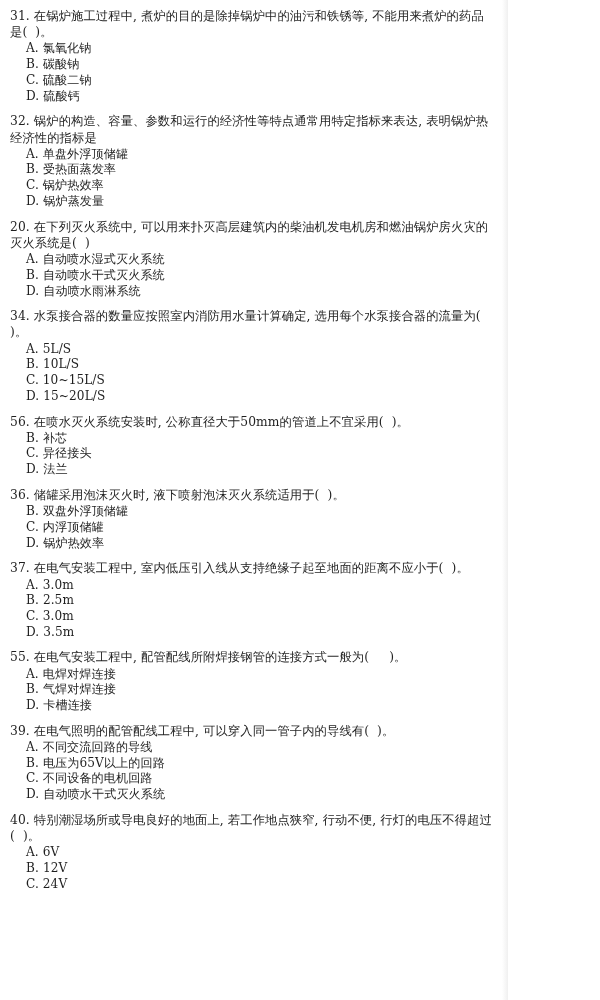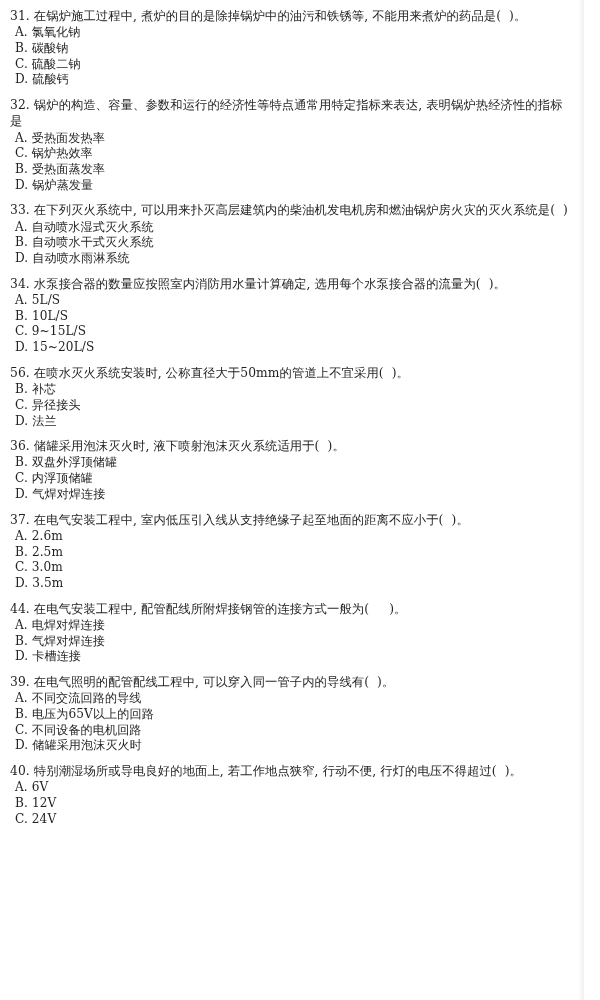--- a/index.html
+++ b/index.html
@@ -9,37 +9,37 @@
   }
   body {
     width: 600px;
     height: 1000px;
     font-family: "DejaVu Serif", "Liberation Serif", serif;
     color: #2a2a2a;
     overflow: hidden;
   }
   .page {
     position: relative;
-    width: 584px;
+    width: 508px;
     height: 1000px;
     box-sizing: border-box;
     padding: 8px 14px 0 10px;
   }
   .qblock {
     margin-bottom: 9px;
   }
   .qtext {
     font-size: 12.3px;
     line-height: 1.32;
     letter-spacing: 0.1px;
     color: #1f1f1f;
     white-space: pre-wrap;
   }
   .options {
-    margin: 1px 0 0 1px;
+    margin: 1px 0 0 12px;
     padding: 0;
     list-style: none;
   }
   .opt {
     font-size: 12.1px;
     line-height: 1.30;
     letter-spacing: 0.1px;
     color: #1f1f1f;
     padding-left: 4px;
     white-space: pre-wrap;
@@ -66,90 +66,90 @@
       <li class="opt">A. 氯氧化钠</li>
       <li class="opt">B. 碳酸钠</li>
       <li class="opt">C. 硫酸二钠</li>
       <li class="opt">D. 硫酸钙</li>
     </ul>
   </div>
 
   <div class="qblock">
     <div class="qtext">32. 锅炉的构造、容量、参数和运行的经济性等特点通常用特定指标来表达, 表明锅炉热经济性的指标是</div>
     <ul class="options">
-      <li class="opt">A. 受热面发热率</li>
+      <li class="opt">A. 单盘外浮顶储罐</li>
+      <li class="opt">B. 受热面蒸发率</li>
       <li class="opt">C. 锅炉热效率</li>
-      <li class="opt">B. 受热面蒸发率</li>
       <li class="opt">D. 锅炉蒸发量</li>
     </ul>
   </div>
 
   <div class="qblock">
-    <div class="qtext">33. 在下列灭火系统中, 可以用来扑灭高层建筑内的柴油机发电机房和燃油锅炉房火灾的灭火系统是(  )</div>
+    <div class="qtext">20. 在下列灭火系统中, 可以用来扑灭高层建筑内的柴油机发电机房和燃油锅炉房火灾的灭火系统是(  )</div>
     <ul class="options">
       <li class="opt">A. 自动喷水湿式灭火系统</li>
       <li class="opt">B. 自动喷水干式灭火系统</li>
       <li class="opt">D. 自动喷水雨淋系统</li>
     </ul>
   </div>
 
   <div class="qblock">
     <div class="qtext">34. 水泵接合器的数量应按照室内消防用水量计算确定, 选用每个水泵接合器的流量为(  )。</div>
     <ul class="options">
       <li class="opt">A. 5L/S</li>
       <li class="opt">B. 10L/S</li>
-      <li class="opt">C. 9~15L/S</li>
+      <li class="opt">C. 10~15L/S</li>
       <li class="opt">D. 15~20L/S</li>
     </ul>
   </div>
 
   <div class="qblock">
     <div class="qtext">56. 在喷水灭火系统安装时, 公称直径大于50mm的管道上不宜采用(  )。</div>
     <ul class="options">
       <li class="opt">B. 补芯</li>
       <li class="opt">C. 异径接头</li>
       <li class="opt">D. 法兰</li>
     </ul>
   </div>
 
   <div class="qblock">
     <div class="qtext">36. 储罐采用泡沫灭火时, 液下喷射泡沫灭火系统适用于(  )。</div>
     <ul class="options">
       <li class="opt">B. 双盘外浮顶储罐</li>
       <li class="opt">C. 内浮顶储罐</li>
-      <li class="opt">D. 气焊对焊连接</li>
+      <li class="opt">D. 锅炉热效率</li>
     </ul>
   </div>
 
   <div class="qblock">
     <div class="qtext">37. 在电气安装工程中, 室内低压引入线从支持绝缘子起至地面的距离不应小于(  )。</div>
     <ul class="options">
-      <li class="opt">A. 2.6m</li>
+      <li class="opt">A. 3.0m</li>
       <li class="opt">B. 2.5m</li>
       <li class="opt">C. 3.0m</li>
       <li class="opt">D. 3.5m</li>
     </ul>
   </div>
 
   <div class="qblock">
-    <div class="qtext">44. 在电气安装工程中, 配管配线所附焊接钢管的连接方式一般为(     )。</div>
+    <div class="qtext">55. 在电气安装工程中, 配管配线所附焊接钢管的连接方式一般为(     )。</div>
     <ul class="options">
       <li class="opt">A. 电焊对焊连接</li>
       <li class="opt">B. 气焊对焊连接</li>
       <li class="opt">D. 卡槽连接</li>
     </ul>
   </div>
 
   <div class="qblock">
     <div class="qtext">39. 在电气照明的配管配线工程中, 可以穿入同一管子内的导线有(  )。</div>
     <ul class="options">
       <li class="opt">A. 不同交流回路的导线</li>
       <li class="opt">B. 电压为65V以上的回路</li>
       <li class="opt">C. 不同设备的电机回路</li>
-      <li class="opt">D. 储罐采用泡沫灭火时</li>
+      <li class="opt">D. 自动喷水干式灭火系统</li>
     </ul>
   </div>
 
   <div class="qblock">
     <div class="qtext">40. 特别潮湿场所或导电良好的地面上, 若工作地点狭窄, 行动不便, 行灯的电压不得超过(  )。</div>
     <ul class="options">
       <li class="opt">A. 6V</li>
       <li class="opt">B. 12V</li>
       <li class="opt">C. 24V</li>
     </ul>

